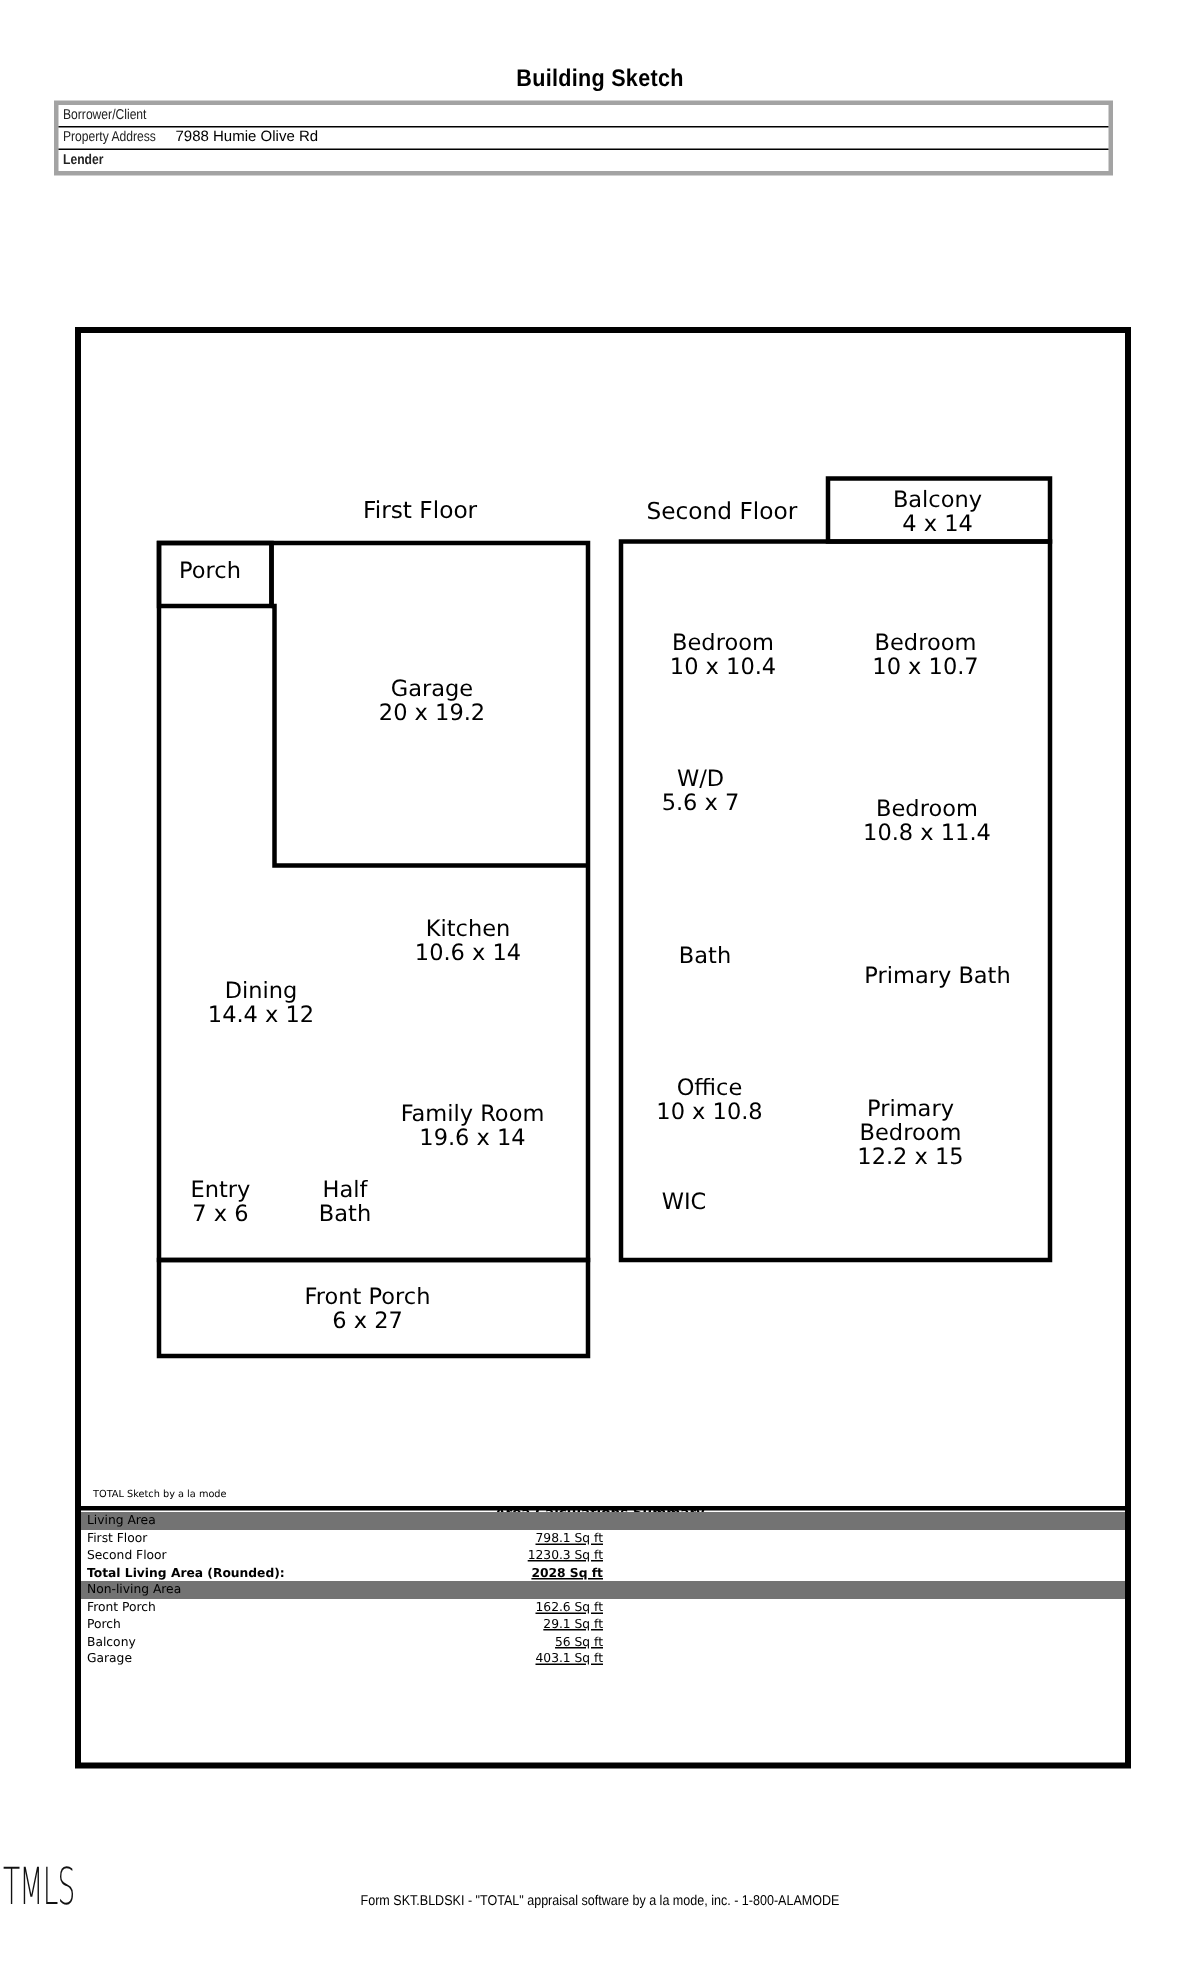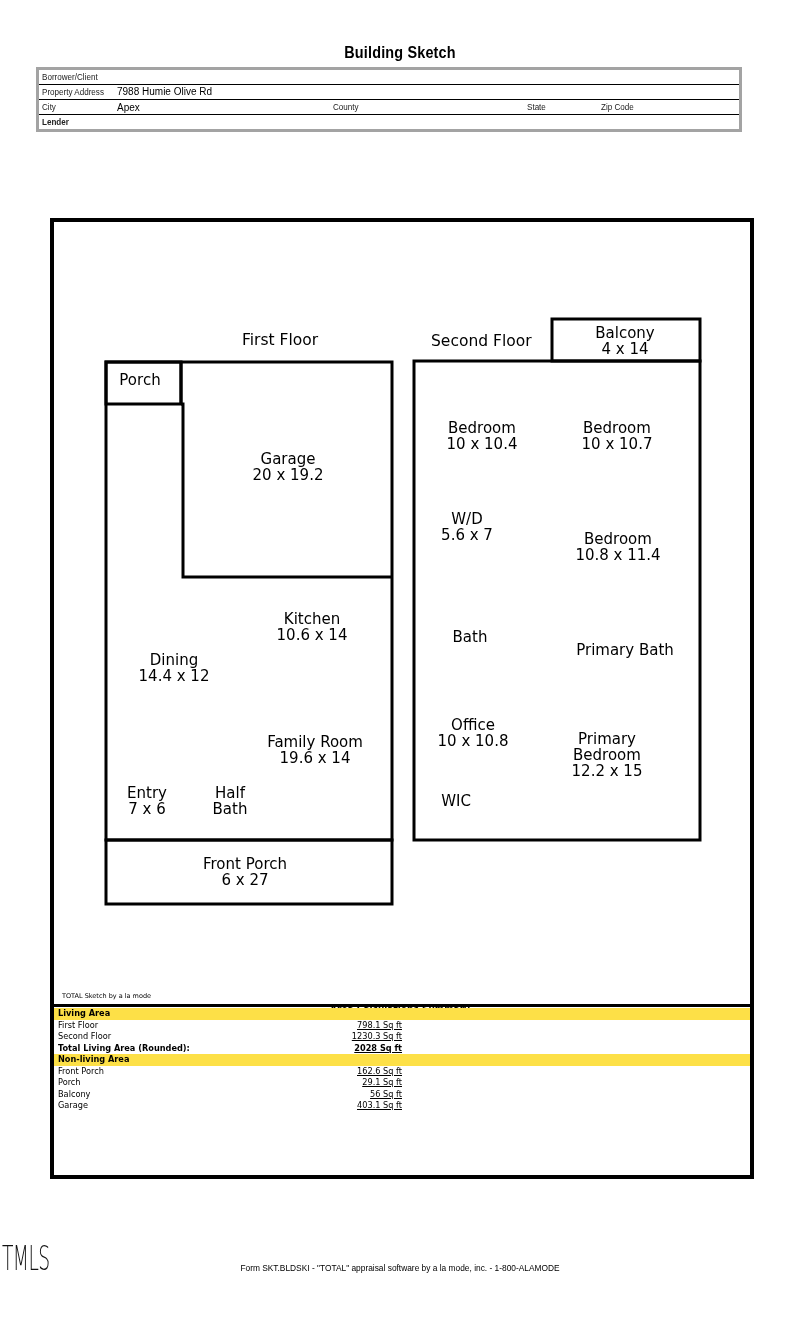--- a/index.html
+++ b/index.html
@@ -13,48 +13,41 @@
   .val { font-size: 10px; }
   .frame { position: absolute; left: 50px; top: 218px; width: 696px; height: 953px; border: 4px solid #000; }
   svg.plan { position: absolute; left: 0; top: 0; }
   .room { position: absolute; text-align: center; font-family: "DejaVu Sans", sans-serif; font-size: 15px; line-height: 16px; white-space: nowrap; transform: translateX(-50%); }
   .floor-label { position: absolute; font-family: "DejaVu Sans", sans-serif; font-size: 15.5px; white-space: nowrap; }
   .credit { position: absolute; left: 62px; top: 992px; font-size: 6.5px; font-family: "DejaVu Sans", sans-serif; }
   .summary-title { position: absolute; left: 0; width: 800px; top: 992px; text-align: center; font-size: 9px; font-weight: bold; font-family: "DejaVu Sans", sans-serif; margin-top: 12px; }
   .sum-line { position: absolute; left: 54px; top: 1004px; width: 698px; height: 3px; background: #000; }
   .sum { position: absolute; left: 54px; top: 1008px; width: 696px; font-family: "DejaVu Sans", sans-serif; font-size: 8.2px; }
   .sum-row { position: relative; height: 11.5px; line-height: 11.5px; }
-  .sum-row.section { background: #fde047; font-weight: bold; }
+  .sum-row.section { background: #737373; font-weight: normal; }
   .sum-row.bold { font-weight: bold; }
   .sum-row .name { position: absolute; left: 4px; }
   .sum-row .area { position: absolute; right: 348px; text-decoration: underline; }
   .footer { position: absolute; left: 0; width: 800px; top: 1262px; text-align: center; font-size: 9.5px; font-family: "Liberation Sans", sans-serif; transform: scaleX(0.88); }
   .logo { position: absolute; left: 2px; top: 1238px; font-family: "DejaVu Sans", sans-serif; font-weight: 100; font-size: 34px; letter-spacing: -1px; color: #111; }
   .logo span { display: inline-block; transform: scaleX(0.55); transform-origin: left center; -webkit-text-stroke: 0; }
 </style>
 </head>
 <body>
 
 <div class="title">Building Sketch</div>
 
 <div class="hdr">
   <div class="hdr-row">
     <span class="lbl" style="left:3px">Borrower/Client</span>
     <span class="val" style="left:78px"></span>
   </div>
   <div class="hdr-row">
     <span class="lbl" style="left:3px">Property Address</span>
     <span class="val" style="left:78px">7988 Humie Olive Rd</span>
-  </div>
-  <div class="hdr-row">
-    <span class="lbl" style="left:3px">City</span>
-    <span class="val" style="left:78px;top:2px">Apex</span>
-    <span class="lbl" style="left:294px">County</span>
-    <span class="lbl" style="left:488px">State</span>
-    <span class="lbl" style="left:562px">Zip Code</span>
   </div>
   <div class="hdr-row">
     <span class="lbl" style="left:3px">Lender</span>
   </div>
 </div>
 
 <div class="frame"></div>
 
 <svg class="plan" width="800" height="1317">
   <g fill="none" stroke="#000" stroke-width="3">

